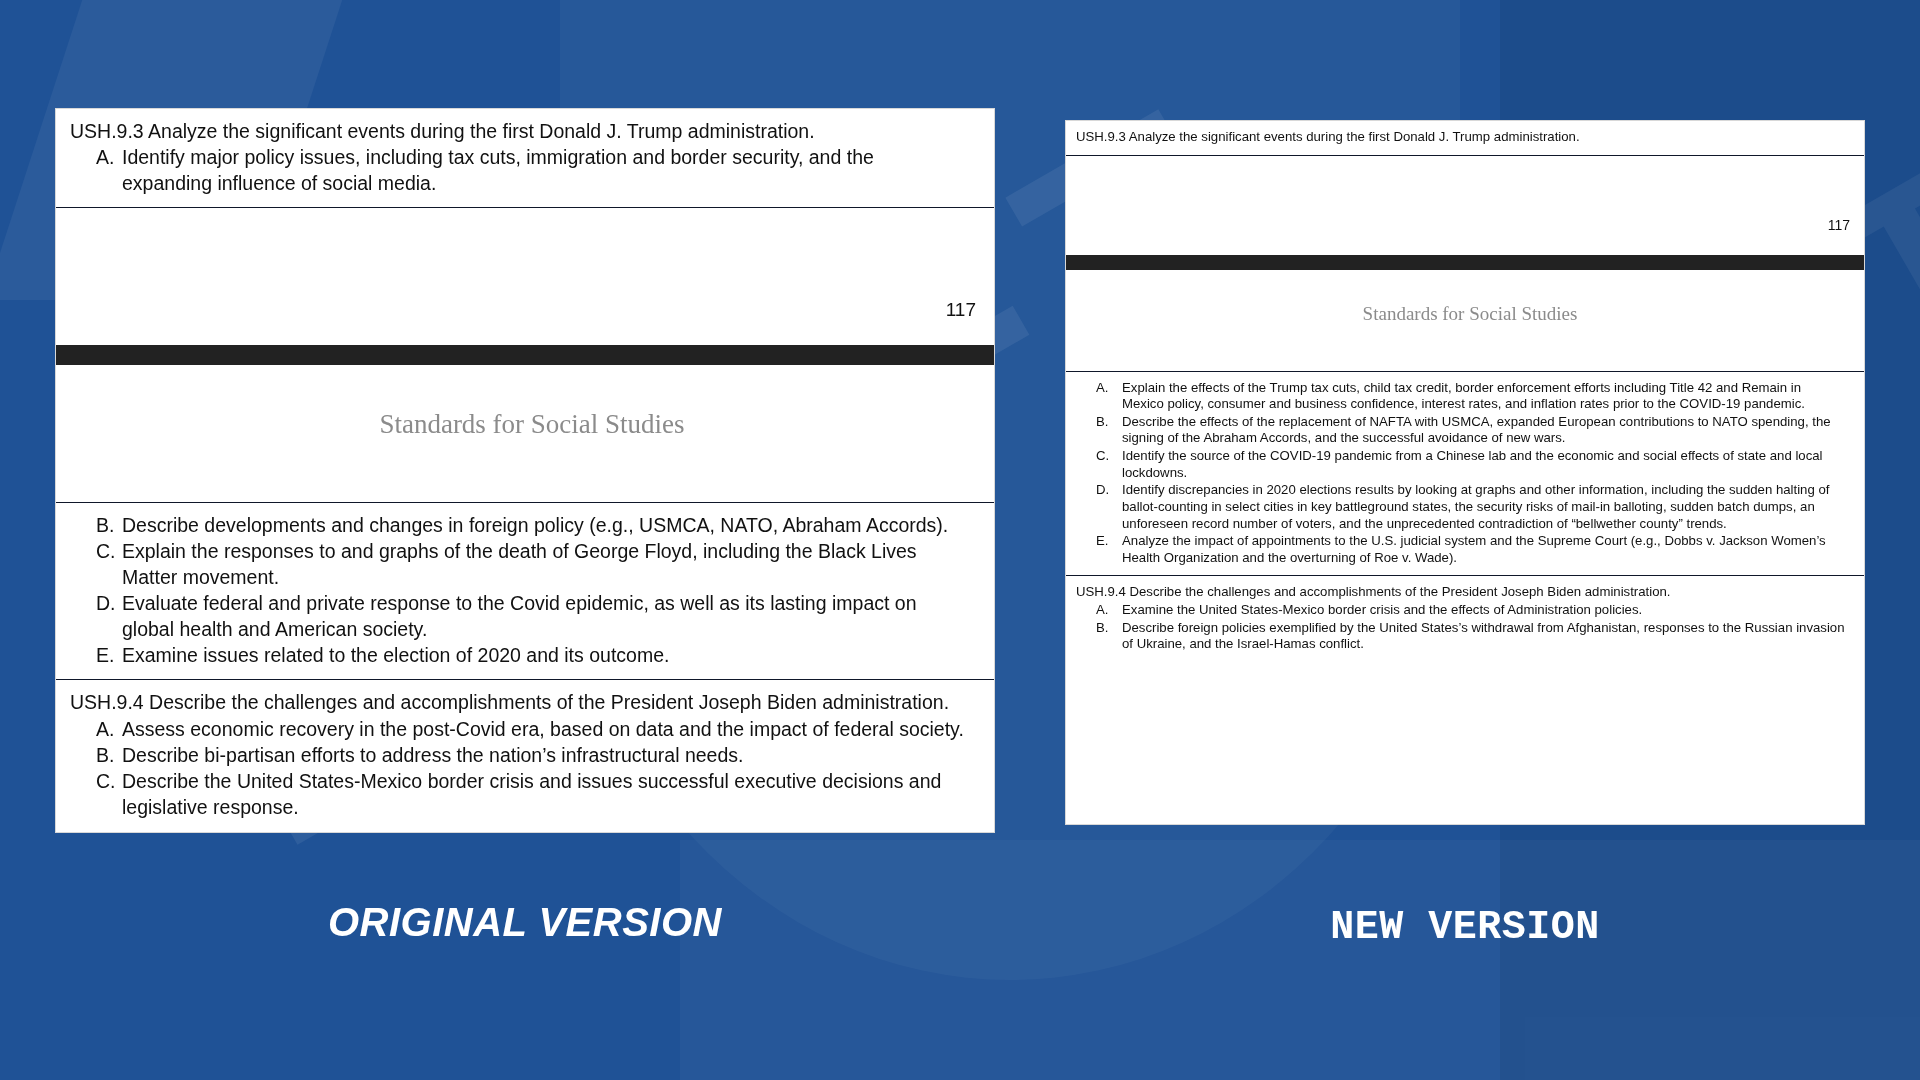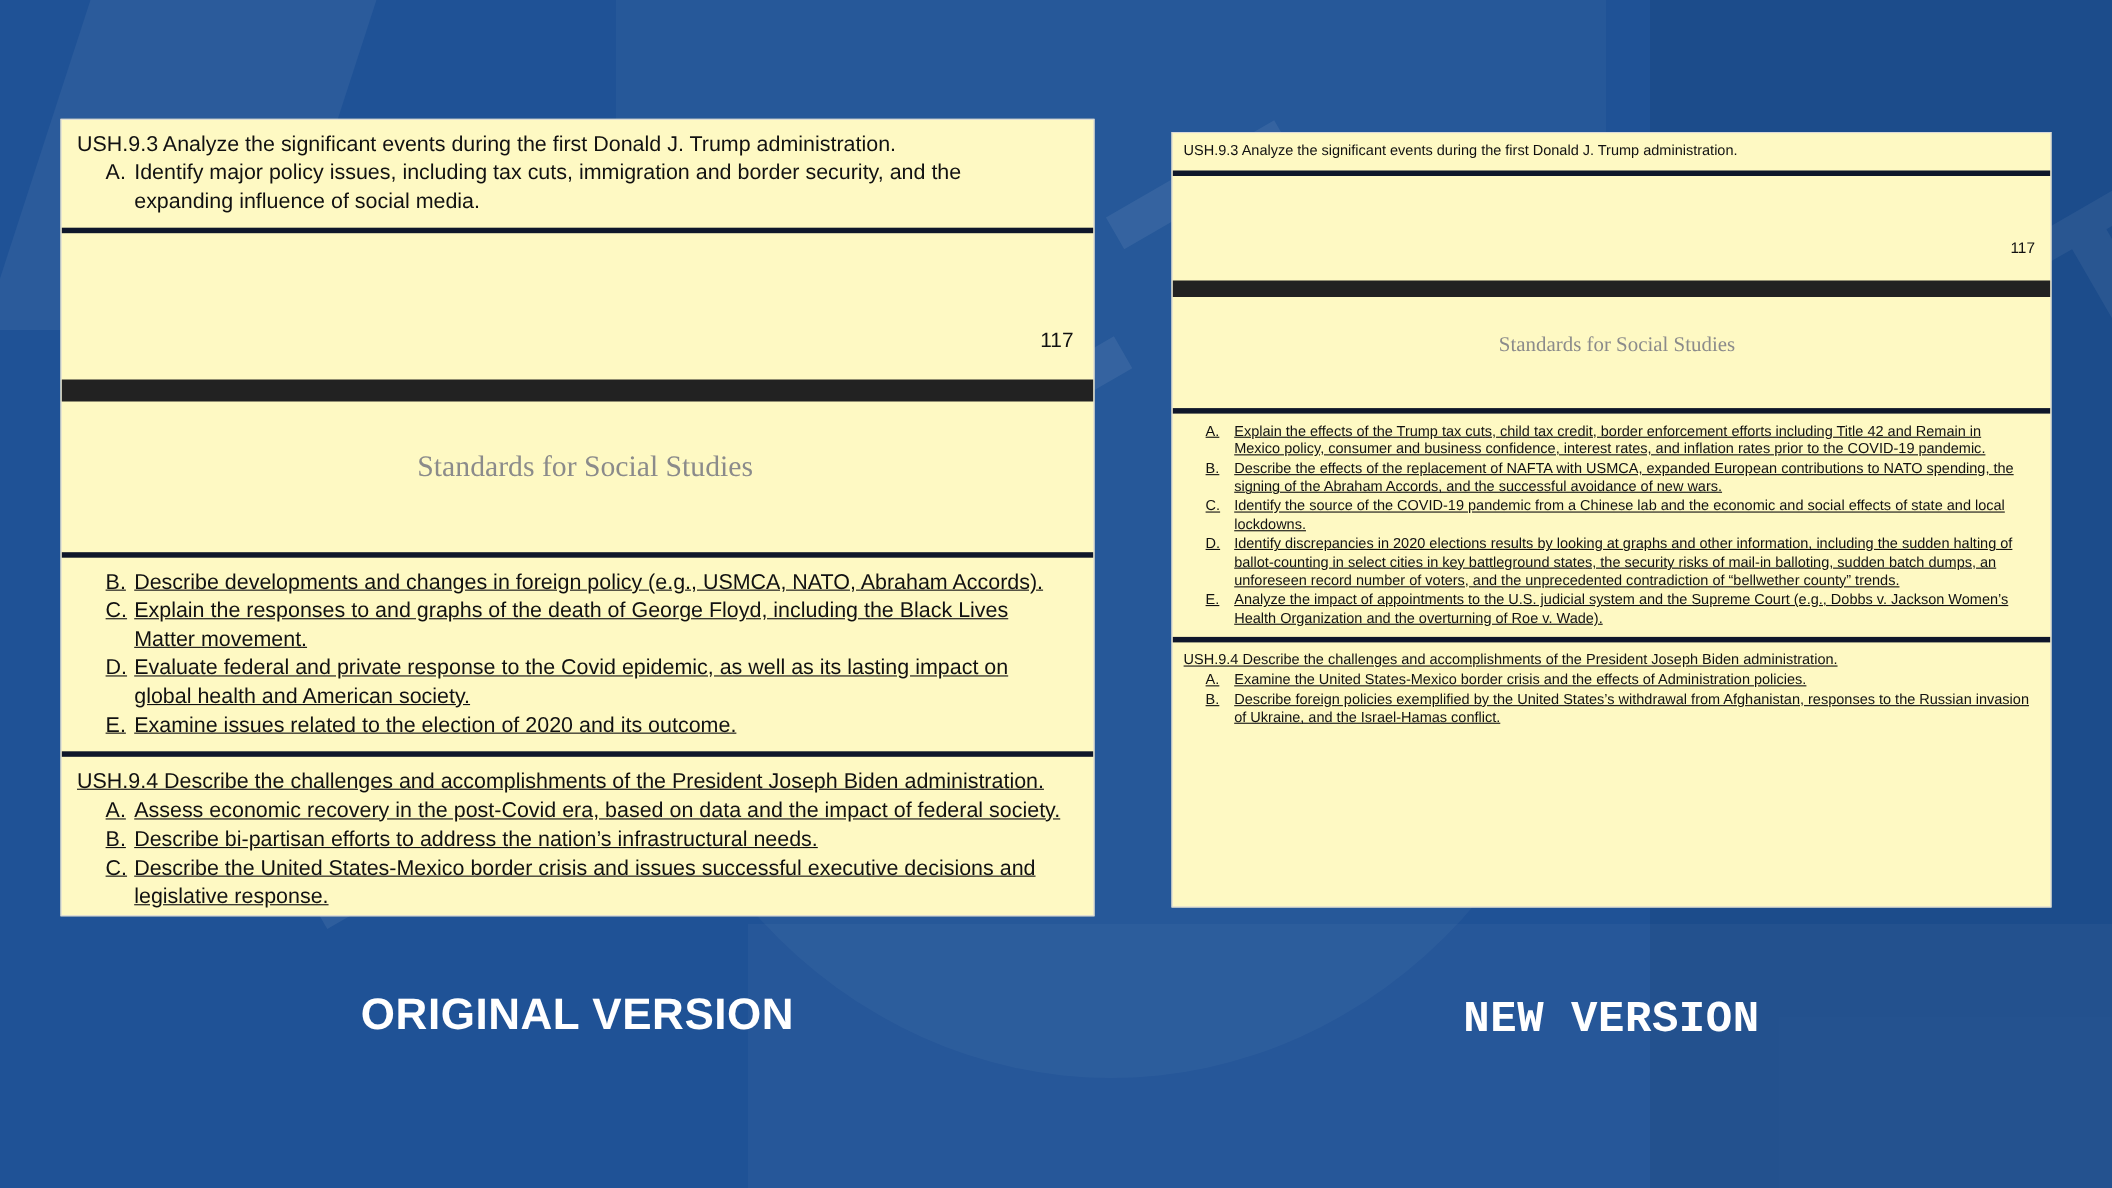--- a/index.html
+++ b/index.html
@@ -69,21 +69,21 @@
     top: 320px;
     left: 1090px;
     transform: rotate(-30deg);
     font-size: 250px;
     color: rgba(255,255,255,0.06);
   }
 
   
   .panel {
     position: absolute;
-    background: #fef9c3;
+    background: #ffffff;
     box-sizing: border-box;
     overflow: hidden;
   }
   .panel-left {
     left: 55px;
     top: 108px;
     width: 940px;
     height: 725px;
     font-size: 19.5px;
     line-height: 1.30;
@@ -98,22 +98,21 @@
     font-size: 13.2px;
     line-height: 1.26;
     color: #111;
     border: 1px solid #d8d8d8;
   }
 
   .sec {
     box-sizing: border-box;
   }
   .rule-top {
-    border-top: 5px solid #0f172a;
-    text-decoration: underline;
+    border-top: 1px solid #0f172a;
   }
   .black-bar {
     background: #222222;
     width: 100%;
   }
   .panel-left .black-bar { height: 20px; }
   .panel-right .black-bar { height: 15px; }
 
   .pad-l { padding: 10px 26px 10px 14px; }
   .pad-r { padding: 8px 18px 8px 10px; }
@@ -173,20 +172,21 @@
     color: #ffffff;
     font-weight: bold;
     font-size: 40px;
     letter-spacing: 0.5px;
     text-align: center;
   }
   .caption-left {
     left: 55px;
     width: 940px;
     top: 900px;
+    font-style: italic;
   }
   .caption-right {
     left: 1065px;
     width: 800px;
     top: 905px;
     font-family: Liberation Mono, monospace;
   }
 </style>
 </head>
 <body>

